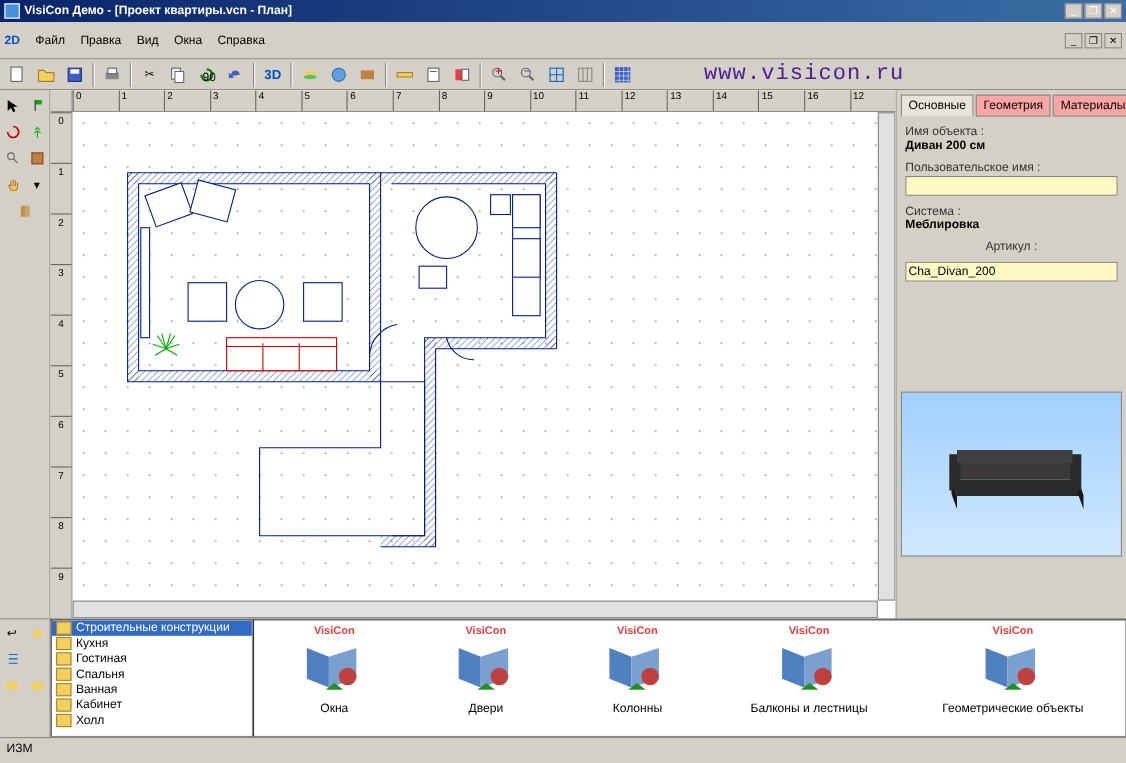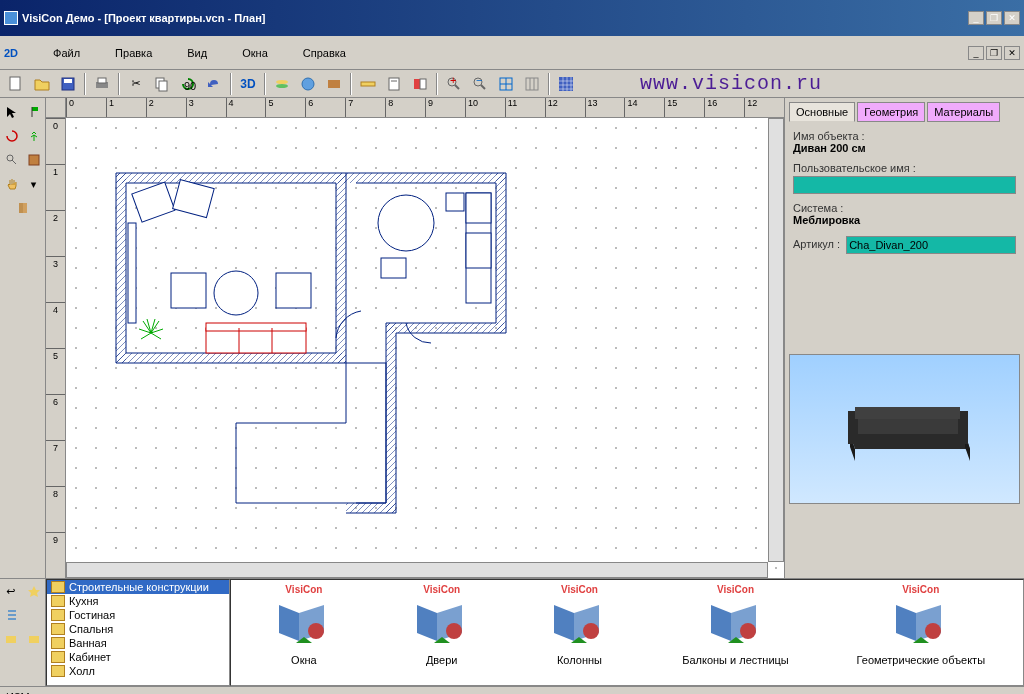--- a/index.html
+++ b/index.html
@@ -1,24 +1,24 @@
 <!DOCTYPE html>
 <html><head>
 <meta charset="utf-8">
 <style>
 * { box-sizing: border-box; margin: 0; padding: 0; font-family: "Tahoma", sans-serif; font-size: 11px; }
 body { background: #d4d0c8; width: 1024px; height: 694px; overflow: hidden; }
-.titlebar { background: linear-gradient(to right, #0a246a, #3a6ea5); color: #fff; height: 36px; display: flex; align-items: center; padding: 0 4px; }
+.titlebar { background: linear-gradient(to right, #0a246a, #3a6ea5); color: #fff; height: 20px; display: flex; align-items: center; padding: 0 4px; }
 .titlebar .icon { width: 14px; height: 14px; background: #4a90d9; border: 1px solid #fff; margin-right: 4px; }
 .titlebar .title { flex: 1; font-weight: bold; }
 .winbtns { display: flex; gap: 2px; }
 .winbtn { width: 16px; height: 14px; background: #d4d0c8; border: 1px solid #888; display: flex; align-items: center; justify-content: center; font-size: 9px; cursor: default; }
 .menubar { background: #d4d0c8; height: 34px; display: flex; align-items: center; padding: 0 4px; gap: 2px; border-bottom: 1px solid #888; }
 .menubar .mode2d { font-weight: bold; color: #0050c0; margin-right: 6px; }
-.menuitem { padding: 2px 6px; cursor: default; margin-left: 21px; }
+.menuitem { padding: 2px 6px; cursor: default; }
 .toolbar { background: #d4d0c8; height: 28px; display: flex; align-items: center; padding: 2px 4px; border-bottom: 1px solid #888; gap: 2px; }
 .tbtn { width: 24px; height: 24px; border: 1px solid #d4d0c8; display: flex; align-items: center; justify-content: center; cursor: default; }
 .tsep { width: 2px; height: 22px; border-left: 1px solid #888; border-right: 1px solid #fff; margin: 0 2px; }
 .t3d { font-weight: bold; color: #0050c0; font-size: 12px; }
 .url { color: #4c1d95; font-size: 20px; margin-left: 60px; font-family: Liberation Mono, monospace; letter-spacing: 1px; }
 .workspace { display: flex; height: 480px; }
 .vtoolbar { width: 46px; background: #d4d0c8; border-right: 1px solid #888; display: flex; flex-direction: column; }
 .vtoolcol { display: flex; flex-direction: column; align-items: center; padding: 4px 2px; gap: 4px; }
 .vrow { display: flex; gap: 2px; }
 .vbtn { width: 20px; height: 20px; border: 1px solid #d4d0c8; display: flex; align-items: center; justify-content: center; cursor: default; }
@@ -29,29 +29,29 @@
 .ruler-v .mark { height: 46px; border-top: 1px solid #666; font-size: 9px; padding-top: 2px; text-align: center; }
 .corner { position: absolute; left: 0; top: 0; width: 20px; height: 20px; background: #d4d0c8; border-right: 1px solid #888; border-bottom: 1px solid #888; }
 .canvas { position: absolute; left: 20px; top: 20px; right: 0; bottom: 0; background: #fff; background-image: radial-gradient(circle, #bbb 1px, transparent 1px); background-size: 20px 20px; }
 .floorplan { position: absolute; left: 40px; top: 45px; }
 .wall { stroke: #002080; stroke-width: 1; fill: none; }
 .hatch { fill: url(#hatchp); }
 .dash { stroke: #002080; stroke-width: 1; stroke-dasharray: 3,3; fill: none; }
 .sofa { stroke: #c00; stroke-width: 1; fill: #fff; }
 .furn { stroke: #002080; stroke-width: 1; fill: #fff; }
 .plant { stroke: #0a0; stroke-width: 1; fill: none; }
-.proppanel { width: 240px; background: #d4d0c8; border-left: 1px solid #888; padding: 4px; }
+.proppanel { width: 210px; background: #d4d0c8; border-left: 1px solid #888; padding: 4px; }
 .proptabs { display: flex; gap: 2px; margin-bottom: 6px; }
-.proptab { background: #f0abfc; border: 1px solid #888; padding: 3px 6px; cursor: default; }
+.proptab { background: #fca5a5; border: 1px solid #888; padding: 3px 6px; cursor: default; }
 .proptab.active { border-bottom: 1px solid #d4d0c8; background: #e8e4dc; }
 .propfield { margin: 8px 4px; }
 .proplabel { color: #333; }
 .propvalue { font-weight: bold; }
-.propinput { border: 1px solid #888; background: #14b8a6; padding: 2px; width: 100%; margin-top: 2px; }
-.proprow { display: flex; align-items: center; gap: 6px; }
+.propinput { border: 1px solid #888; background: #fef9c3; padding: 2px; width: 100%; margin-top: 2px; }
+.proprow { display: flex; align-items: center; gap: 6px; flex-direction: column; }
 .proprow input { flex: 1; }
 .preview { margin-top: 100px; height: 150px; background: linear-gradient(to bottom, #a0d0ff, #d0e8ff); border: 1px solid #888; display: flex; align-items: center; justify-content: center; }
 .librow { height: 108px; display: flex; border-top: 1px solid #888; background: #d4d0c8; }
 .libtools { width: 46px; border-right: 1px solid #888; display: flex; flex-direction: column; }
 .librow .vbtn { margin: 2px; }
 .libtree { width: 184px; background: #fff; border: 1px inset #888; overflow: auto; }
 .treeitem { padding: 1px 4px; display: flex; align-items: center; gap: 4px; cursor: default; }
 .treeitem.sel { background: #316ac5; color: #fff; }
 .folder { width: 14px; height: 12px; background: #f0d060; border: 1px solid #b08020; }
 .libitems { flex: 1; background: #fff; border: 1px inset #888; display: flex; align-items: center; justify-content: space-around; padding: 4px; }

